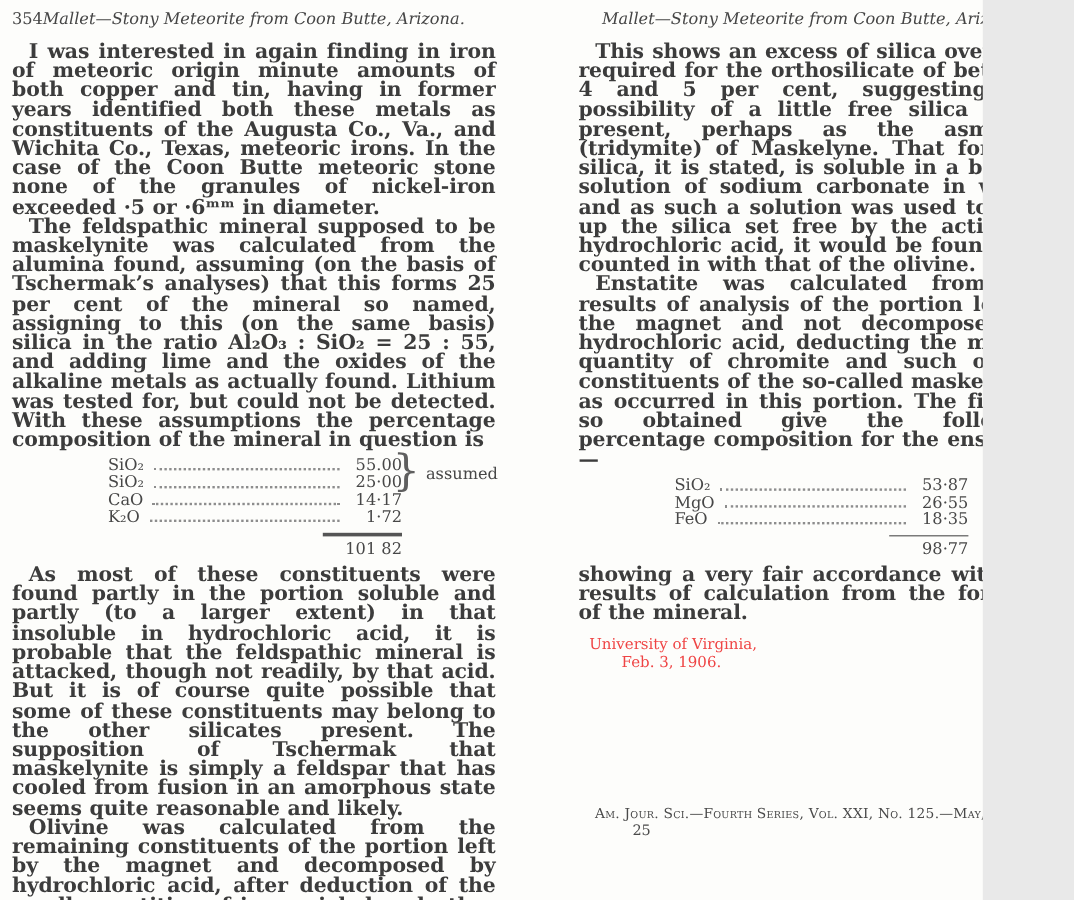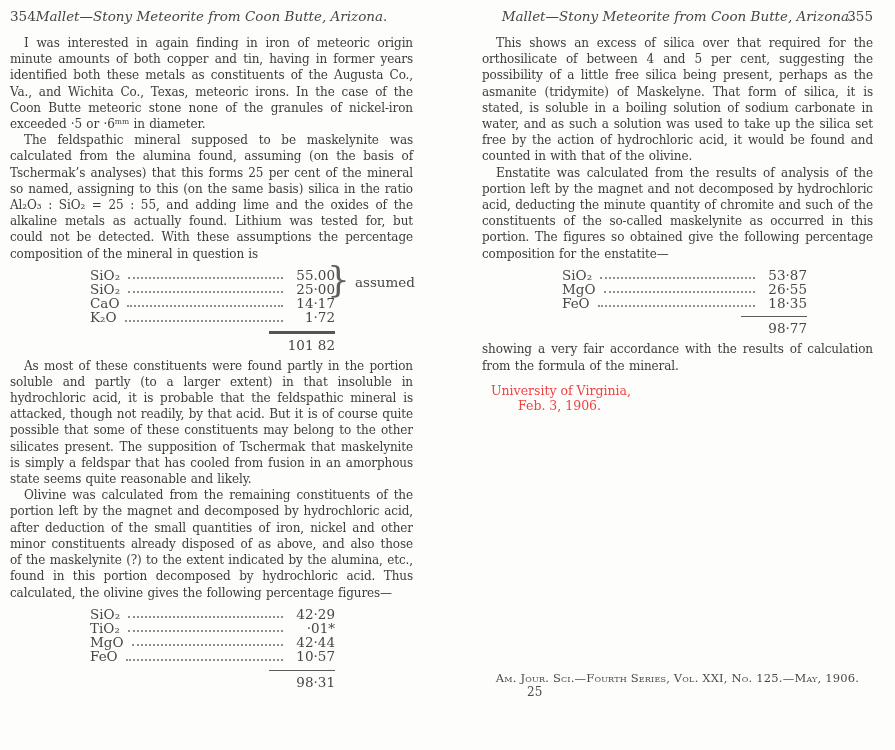--- a/index.html
+++ b/index.html
@@ -1,39 +1,39 @@
 <!DOCTYPE html>
 <html><head>
 <meta charset="utf-8">
 <style>
   * { margin:0; padding:0; box-sizing:border-box; }
   html,body { width:895px; height:750px; }
   body { background:#e9e9e9; }
   .scan {
-    position:relative; width:895px; height:750px; overflow:hidden;
+    position:relative; width:819px; height:750px; overflow:hidden;
     background:#fdfdfb;
     font-family:"DejaVu Serif","Liberation Serif",serif;
     color:#3c3c3c;
   }
   .page { position:absolute; top:8px; }
   .page-left  { left:10px;  width:403px; }
   .page-right { left:482px; width:391px; }
 
   .running-head {
     position:relative; text-align:center; font-style:italic;
     font-size:13.5px; line-height:16px; margin-bottom:11px; white-space:nowrap;
     color:#454545;
   }
   .running-head .page-num { position:absolute; font-style:normal; top:0; }
   .running-head .page-num.pn-left  { left:0; }
   .running-head .page-num.pn-right { right:0; }
 
   p.body {
-    font-size:12px; line-height:16.2px; text-align:justify;
-    text-indent:14px; letter-spacing:-0.1px; word-spacing:0.6px;
+    font-size:17px; line-height:16.2px; text-align:justify;
+    text-indent:14px; letter-spacing:-0.1px; word-spacing:0.6px;font-weight:bold;
   }
 
   .chem-table {
     position:relative; margin:6px 0 6px 80px; width:245px;
     font-size:13.5px; color:#474747;
   }
   .chem-row { display:flex; align-items:center; line-height:14.2px; }
   .chem-formula { white-space:nowrap; }
   .chem-leader {
     flex:1; height:1px; border-bottom:2px dotted #8d8d8d;

